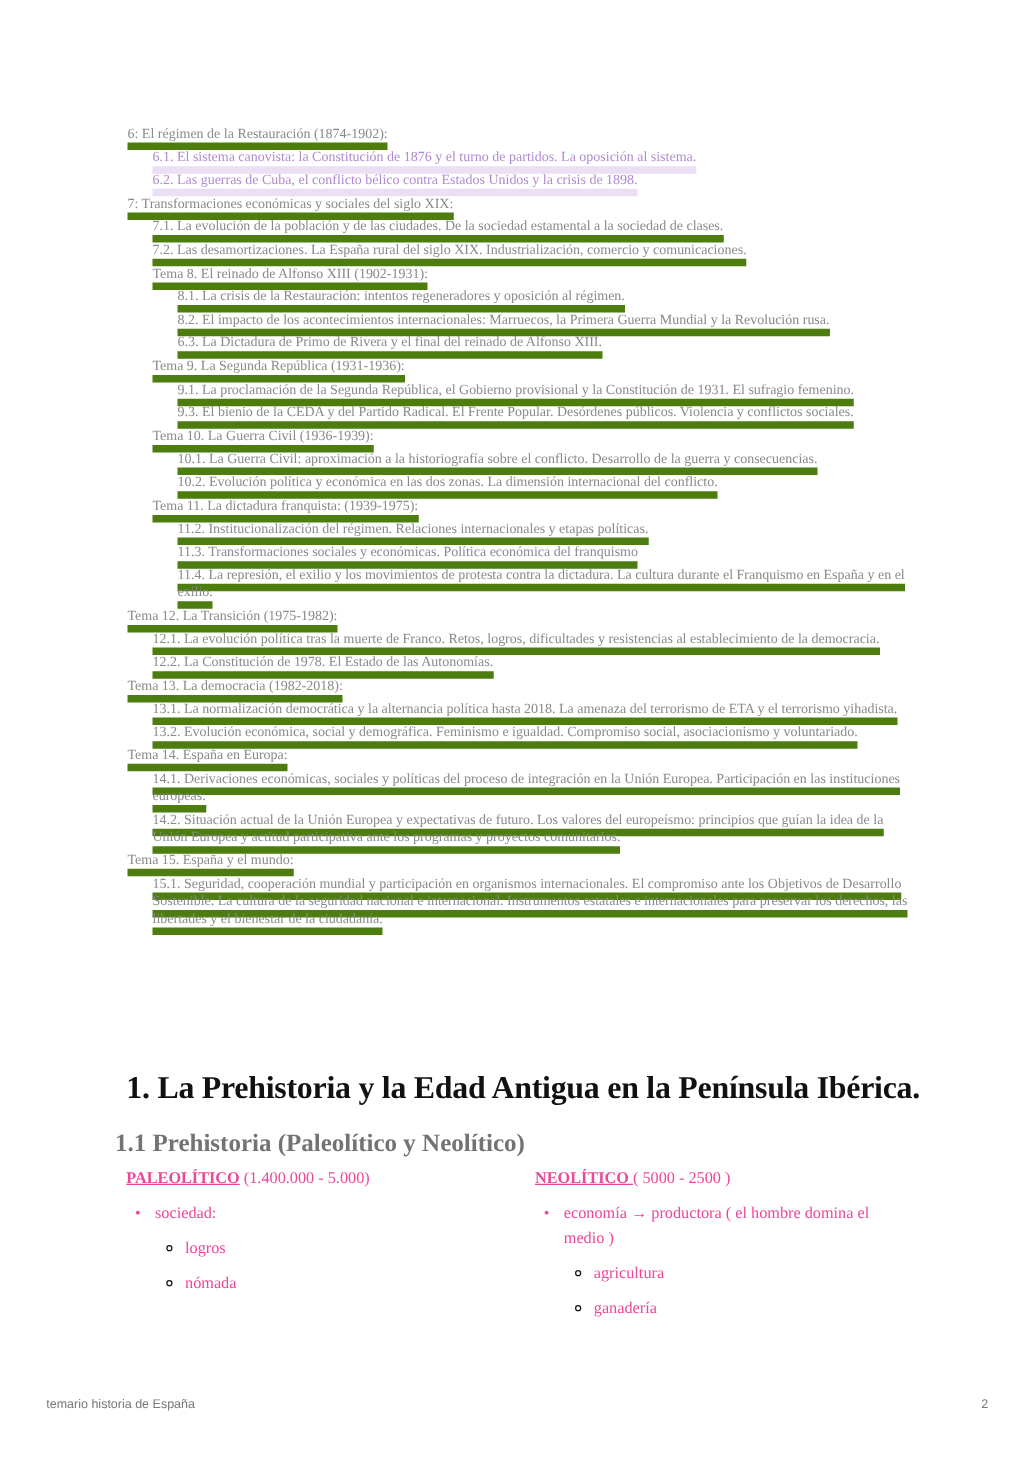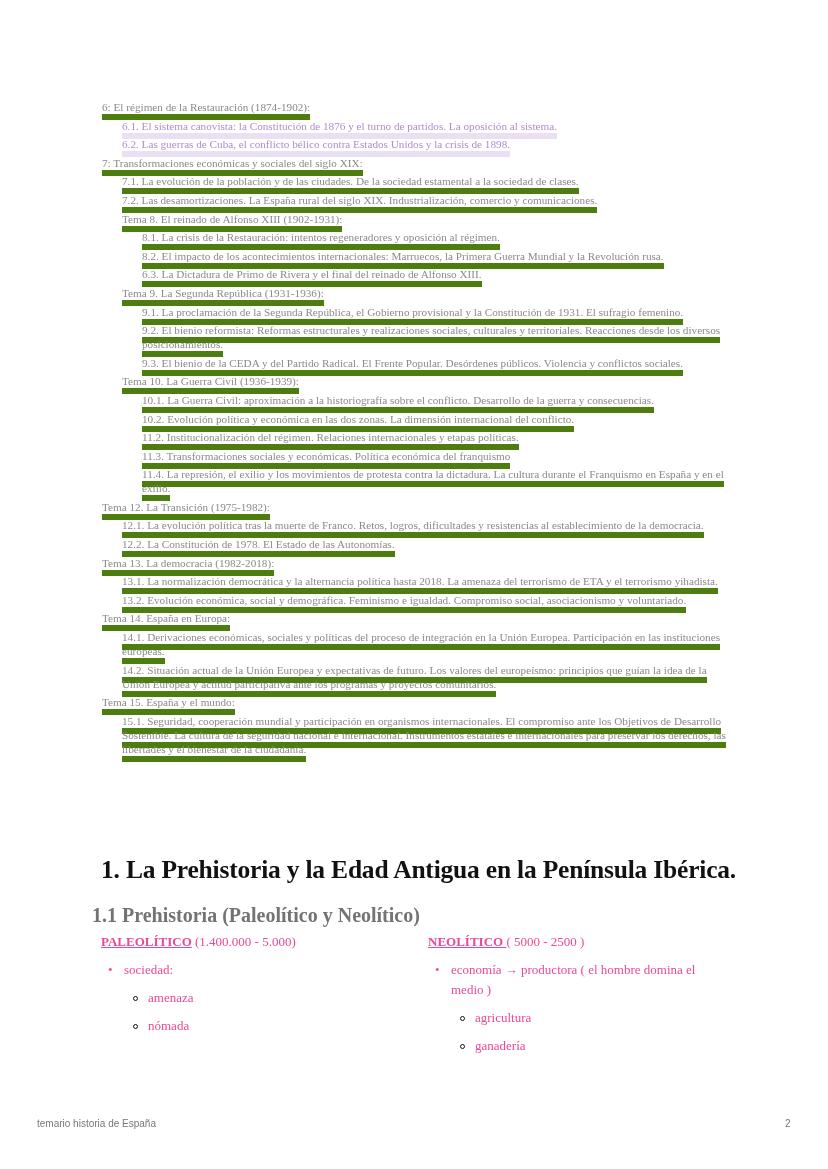--- a/index.html
+++ b/index.html
@@ -41,25 +41,25 @@
     <div class="toc-line lvl1 visited"><span>6.2. Las guerras de Cuba, el conflicto bélico contra Estados Unidos y la crisis de 1898.</span></div>
     <div class="toc-line lvl0"><span>7: Transformaciones económicas y sociales del siglo XIX:</span></div>
     <div class="toc-line lvl1"><span>7.1. La evolución de la población y de las ciudades. De la sociedad estamental a la sociedad de clases.</span></div>
     <div class="toc-line lvl1"><span>7.2. Las desamortizaciones. La España rural del siglo XIX. Industrialización, comercio y comunicaciones.</span></div>
     <div class="toc-line lvl1"><span>Tema 8. El reinado de Alfonso XIII (1902-1931):</span></div>
     <div class="toc-line lvl2"><span>8.1. La crisis de la Restauración: intentos regeneradores y oposición al régimen.</span></div>
     <div class="toc-line lvl2"><span>8.2. El impacto de los acontecimientos internacionales: Marruecos, la Primera Guerra Mundial y la Revolución rusa.</span></div>
     <div class="toc-line lvl2"><span>6.3. La Dictadura de Primo de Rivera y el final del reinado de Alfonso XIII.</span></div>
     <div class="toc-line lvl1"><span>Tema 9. La Segunda República (1931-1936):</span></div>
     <div class="toc-line lvl2"><span>9.1. La proclamación de la Segunda República, el Gobierno provisional y la Constitución de 1931. El sufragio femenino.</span></div>
-    <div class="toc-line lvl2"><span>9.2. El bienio reformista: Reformas estructurales y realizaciones sociales, culturales y territoriales. Reacciones desde los diversos posicionamientos.</span></div>
     <div class="toc-line lvl2"><span>9.3. El bienio de la CEDA y del Partido Radical. El Frente Popular. Desórdenes públicos. Violencia y conflictos sociales.</span></div>
     <div class="toc-line lvl1"><span>Tema 10. La Guerra Civil (1936-1939):</span></div>
     <div class="toc-line lvl2"><span>10.1. La Guerra Civil: aproximación a la historiografía sobre el conflicto. Desarrollo de la guerra y consecuencias.</span></div>
     <div class="toc-line lvl2"><span>10.2. Evolución política y económica en las dos zonas. La dimensión internacional del conflicto.</span></div>
+    <div class="toc-line lvl1"><span>Tema 11. La dictadura franquista: (1939-1975):</span></div>
     <div class="toc-line lvl2"><span>11.2. Institucionalización del régimen. Relaciones internacionales y etapas políticas.</span></div>
     <div class="toc-line lvl2"><span>11.3. Transformaciones sociales y económicas. Política económica del franquismo</span></div>
     <div class="toc-line lvl2"><span>11.4. La represión, el exilio y los movimientos de protesta contra la dictadura. La cultura durante el Franquismo en España y en el exilio.</span></div>
     <div class="toc-line lvl0"><span>Tema 12. La Transición (1975-1982):</span></div>
     <div class="toc-line lvl1"><span>12.1. La evolución política tras la muerte de Franco. Retos, logros, dificultades y resistencias al establecimiento de la democracia.</span></div>
     <div class="toc-line lvl1"><span>12.2. La Constitución de 1978. El Estado de las Autonomías.</span></div>
     <div class="toc-line lvl0"><span>Tema 13. La democracia (1982-2018):</span></div>
     <div class="toc-line lvl1"><span>13.1. La normalización democrática y la alternancia política hasta 2018. La amenaza del terrorismo de ETA y el terrorismo yihadista.</span></div>
     <div class="toc-line lvl1"><span>13.2. Evolución económica, social y demográfica. Feminismo e igualdad. Compromiso social, asociacionismo y voluntariado.</span></div>
     <div class="toc-line lvl0"><span>Tema 14. España en Europa:</span></div>
@@ -71,21 +71,21 @@
 
 <h1>1. La Prehistoria y la Edad Antigua en la Península Ibérica.</h1>
 <h2>1.1 Prehistoria (Paleolítico y Neolítico)</h2>
 
 <div class="col col-left">
   <div>
     <span class="period-title">PALEOLÍTICO</span><span> (1.400.000 - 5.000)</span>
   </div>
   <ul>
     <li class="b1">sociedad:</li>
-    <li class="b2">amenaza</li>
+    <li class="b2">logros</li>
     <li class="b2">nómada</li>
   </ul>
 </div>
 
 <div class="col col-right">
   <div>
     <span class="period-title">NEOLÍTICO </span><span> ( 5000 - 2500 )</span>
   </div>
   <ul>
     <li class="b1">economía → productora ( el hombre domina el medio )</li>

